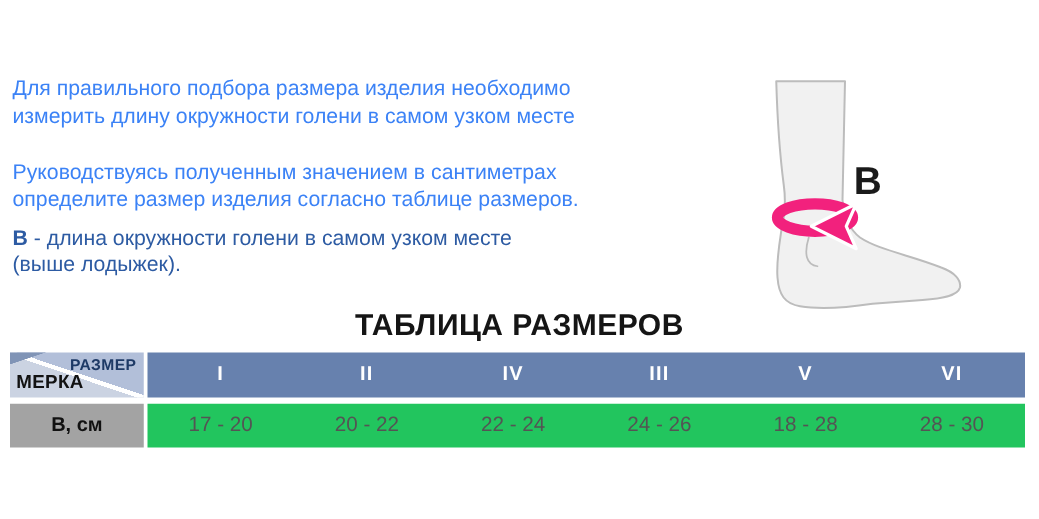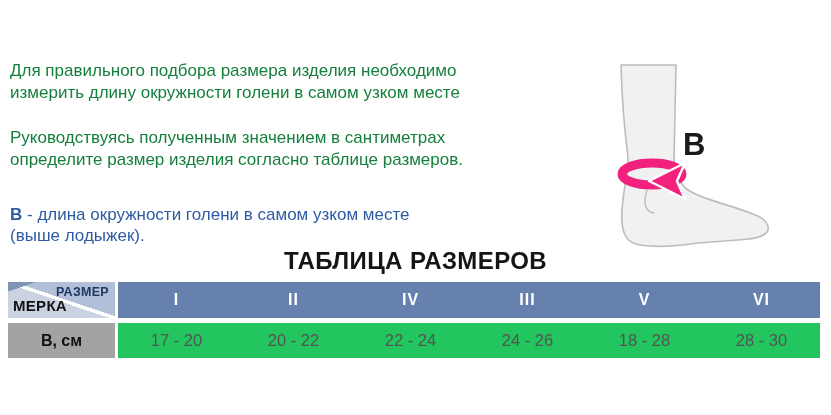--- a/index.html
+++ b/index.html
@@ -14,29 +14,29 @@
     overflow: hidden;
   }
 
   
   .intro-p {
     position: absolute;
     left: 10px;
     width: 575px;
     font-size: 17px;
     line-height: 22px;
-    color: #15803d;
+    color: #3b82f6;
     white-space: pre-line;
   }
   .p1 { top: 60px; }
   .p2 { top: 127px; }
   .note {
     position: absolute;
     left: 10px;
-    top: 204px;
+    top: 180px;
     width: 575px;
     font-size: 17px;
     line-height: 21px;
     color: #2d5ba3;
   }
   .note .note-label { font-weight: bold; }
   .note .note-rest { white-space: pre-line; }
 
   
   .illustration {

